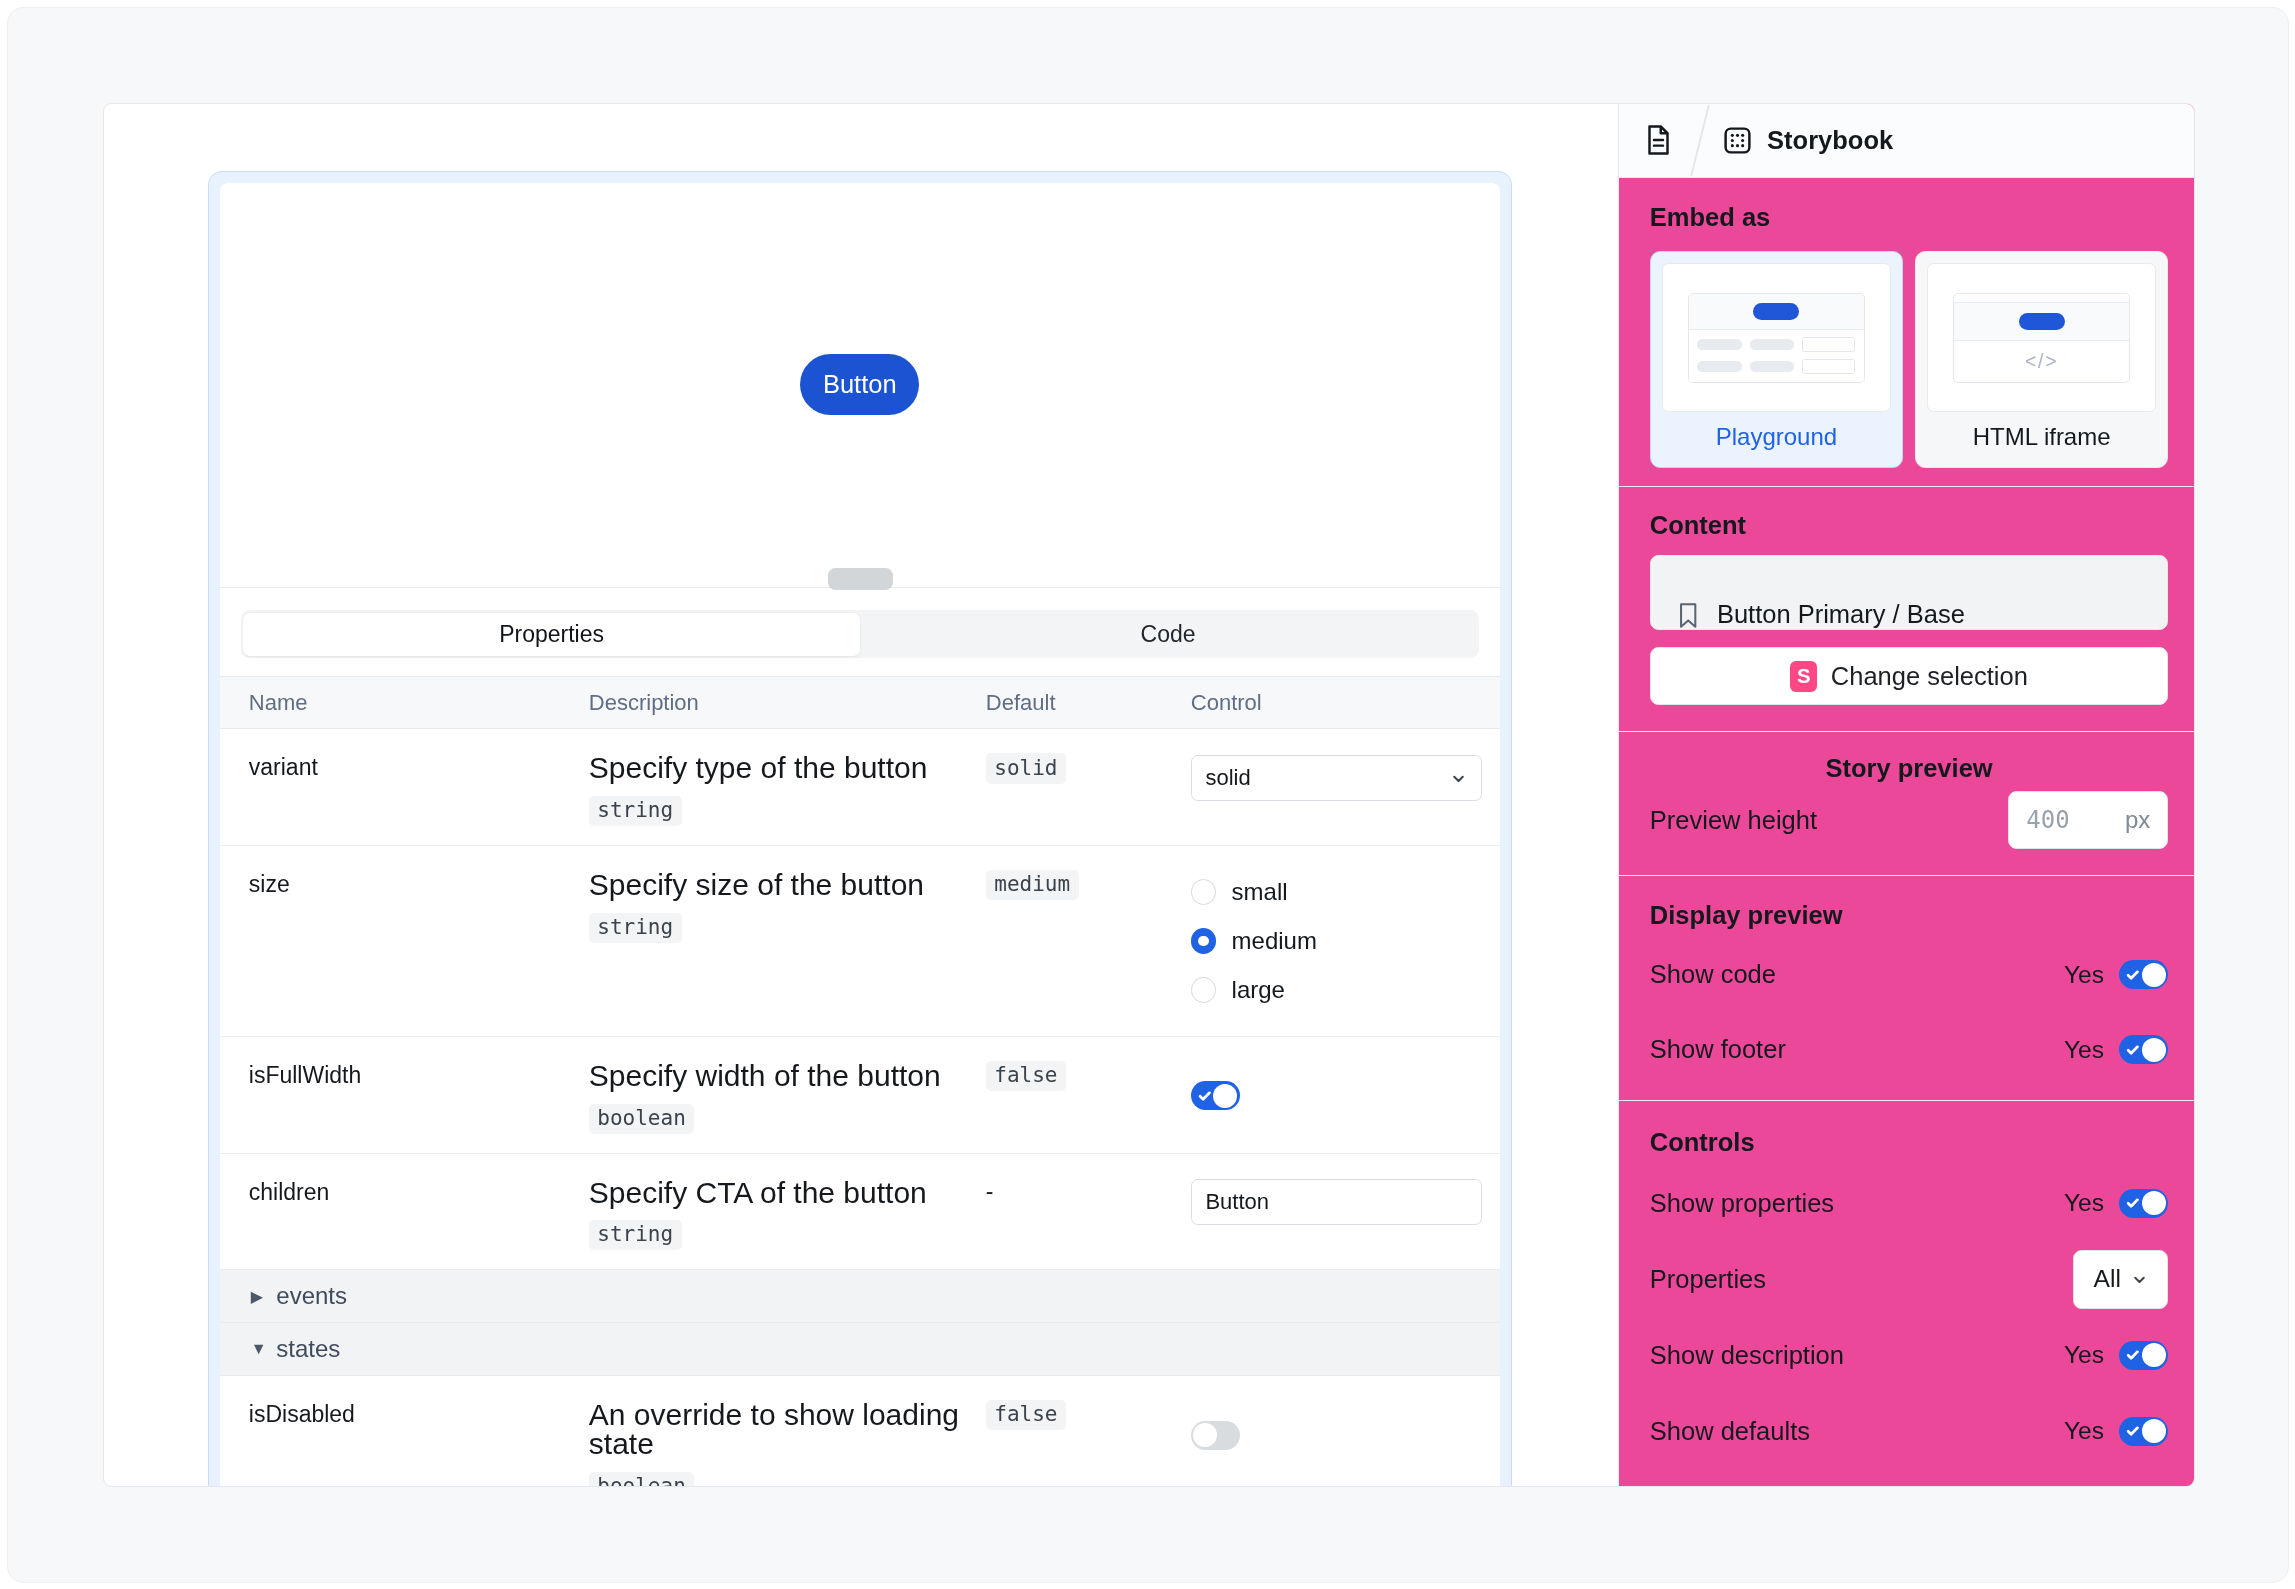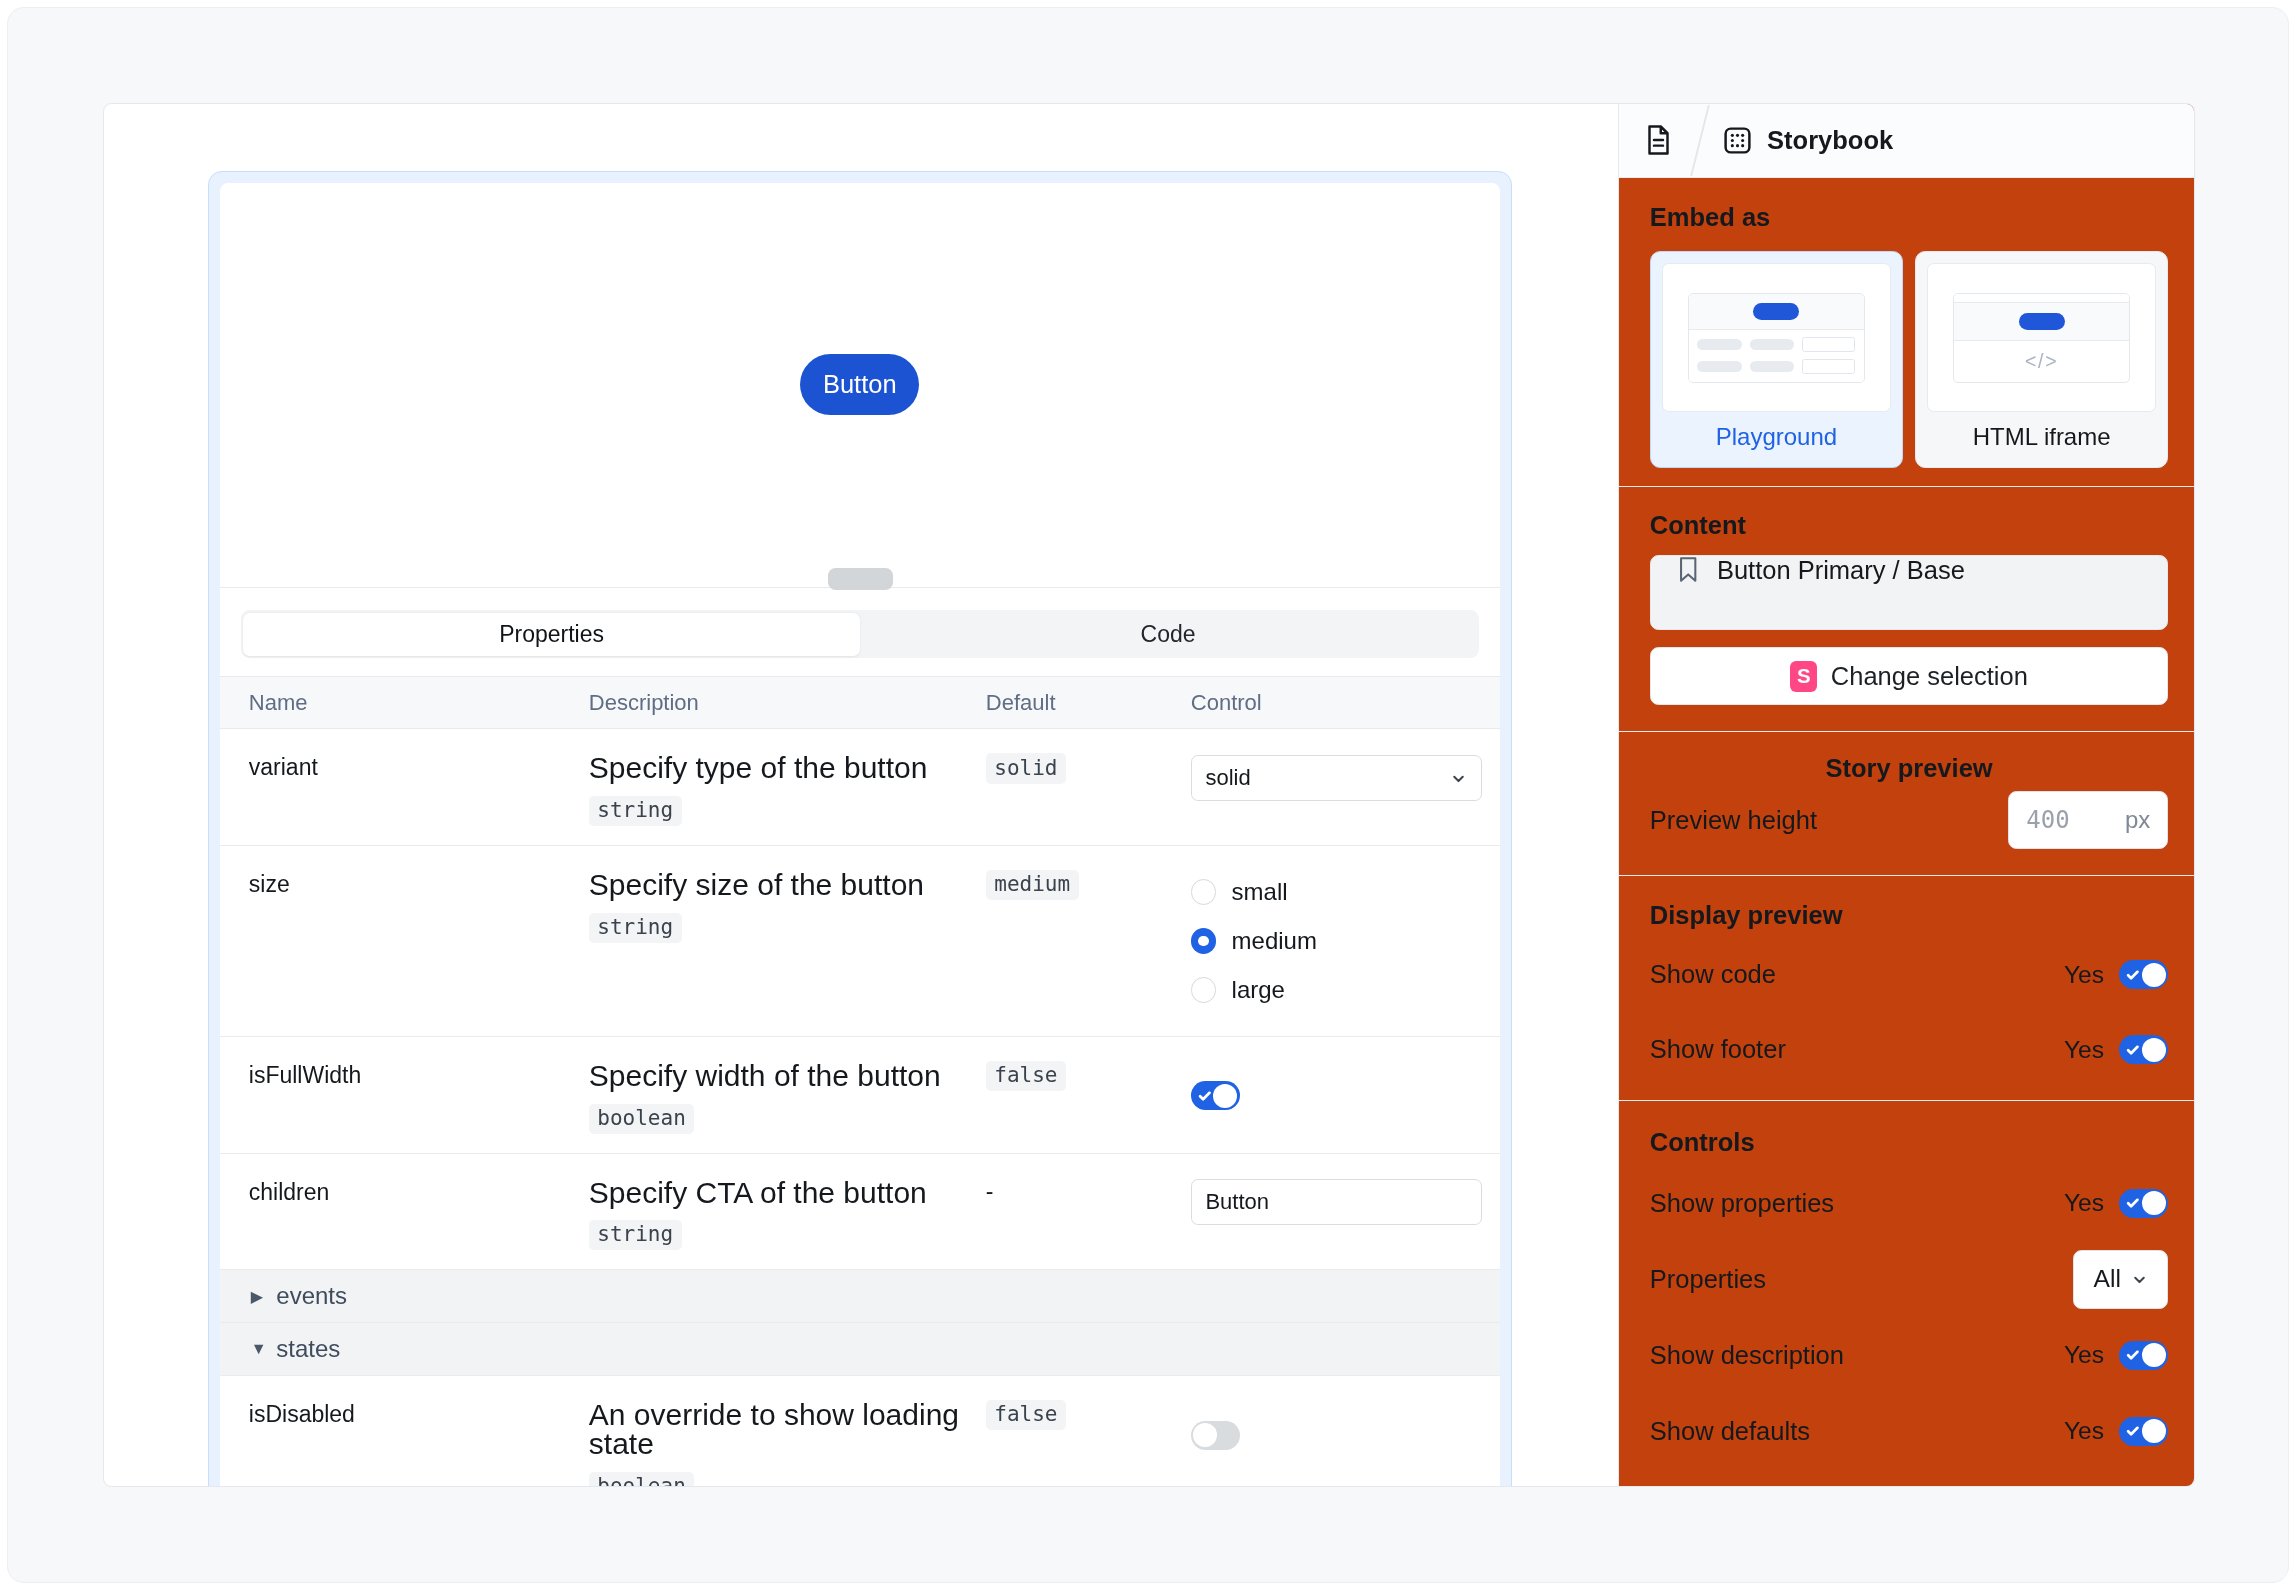--- a/index.html
+++ b/index.html
@@ -53,21 +53,21 @@
   .switch.on{ background:var(--accent); }
   .switch.off{ background:#d9dcdf; }
   .switch .knob{ position:absolute; top:2.5px; width:24px; height:24px; border-radius:50%; background:#fff; }
   .switch.on .knob{ right:2.5px; }
   .switch.off .knob{ left:2.5px; }
   .switch .ck{ position:absolute; left:6.8px; top:7.6px; width:13.6px; height:13.6px; stroke:#fff; stroke-width:3.2; fill:none; stroke-linecap:round; stroke-linejoin:round; display:none; }
   .switch.on .ck{ display:block; }
   .ctl-toggle{ margin-top:20.4px; }
 
   
-  .panel{ position:absolute; right:0; top:0; width:576px; height:1384px; background:#c2410c; border-left:0.8px solid #e7e9ec; }
+  .panel{ position:absolute; right:0; top:0; width:576px; height:1384px; background:#ec4899; border-left:0.8px solid #e7e9ec; }
   .panel-header{ height:74px; background:#fbfcfd; border-bottom:0.8px solid #e8eaed; display:flex; align-items:center; }
   .doc-tab{ width:80px; display:flex; align-items:center; justify-content:center; }
   .slash{ width:1.7px; height:73px; background:#e4e7eb; transform:rotate(14deg); margin-right:22px; }
   .sb-icon{ display:flex; margin-right:13.6px; }
   .sb-title{ font-size:25.5px; font-weight:600; color:var(--ink); }
 
   .sec{ padding:0 25.5px 0 31px; border-bottom:0.8px solid var(--line); }
   .sec h3{ font-size:25.5px; font-weight:600; color:var(--ink); }
   .sec-embed{ height:309px; } .sec-embed h3{ padding-top:25.5px; }
   .cards{ display:flex; gap:12px; margin-top:18.7px; }
@@ -80,21 +80,21 @@
   .mini-top{ flex:1; background:#f9fafb; display:flex; align-items:center; justify-content:center; }
   .mini-pill{ width:46px; height:17px; border-radius:8.5px; background:#2057d8; }
   .mini-props{ border-top:0.8px solid #e7eaee; background:#fff; padding:6.8px 8.5px 7.6px 8.5px; display:grid; grid-template-columns:1fr 1fr 1.2fr; gap:6.8px 7.6px; align-items:center; }
   .mini-pillrow{ height:11px; border-radius:6px; background:#e7eaee; }
   .mini-box{ height:15.3px; border:0.8px solid #e3e7eb; border-radius:2.5px; background:#fff; }
   .mini-bar{ height:9.3px; background:#fff; border-bottom:0.8px solid #e7eaee; }
   .mini-mid{ height:38px; background:#f9fafb; border-bottom:0.8px solid #e7eaee; display:flex; align-items:center; justify-content:center; }
   .mini-code{ flex:1; display:flex; align-items:center; justify-content:center; font-size:19.5px; color:#aab4c4; letter-spacing:1.7px; }
 
   .sec-content{ height:245px; } .sec-content h3{ padding-top:24px; }
-  .content-box{ margin-top:15.3px; height:75px; background:#f2f3f5; border:0.8px solid #e6e9ec; border-radius:8.5px; display:flex; align-items:flex-start; padding:0 27px; gap:18.7px; }
+  .content-box{ margin-top:15.3px; height:75px; background:#f2f3f5; border:0.8px solid #e6e9ec; border-radius:8.5px; display:flex; align-items:flex-end; padding:0 27px; gap:18.7px; }
   .content-box span{ font-size:25.5px; color:var(--ink); font-weight:500; }
   .change-btn{ margin-top:17px; width:100%; height:58px; background:#fff; border:1.3px solid #e2e5e9; border-radius:8.5px; display:flex; align-items:center; justify-content:center; gap:13.6px; font-family:inherit; }
   .s-logo{ width:27px; height:31px; border-radius:6px; background:var(--pink); color:#fff; font-weight:700; font-size:20.4px; display:flex; align-items:center; justify-content:center; }
   .change-btn .cl{ font-size:25.5px; color:#1c2126; font-weight:500; }
 
   .sec-story{ height:144px; } .sec-story h3{ padding-top:22px;text-align:center; }
   .row-line{ display:flex; align-items:center; justify-content:space-between; }
   .rowlabel{ font-size:25.5px; color:var(--ink); }
   .sec-story .row-line{ margin-top:8.5px; height:58px; }
   .height-input{ width:160px; height:58px; background:#fff; border:1.3px solid #dfe3e7; border-radius:8.5px; display:flex; align-items:center; justify-content:space-between; padding:0 17px; }

